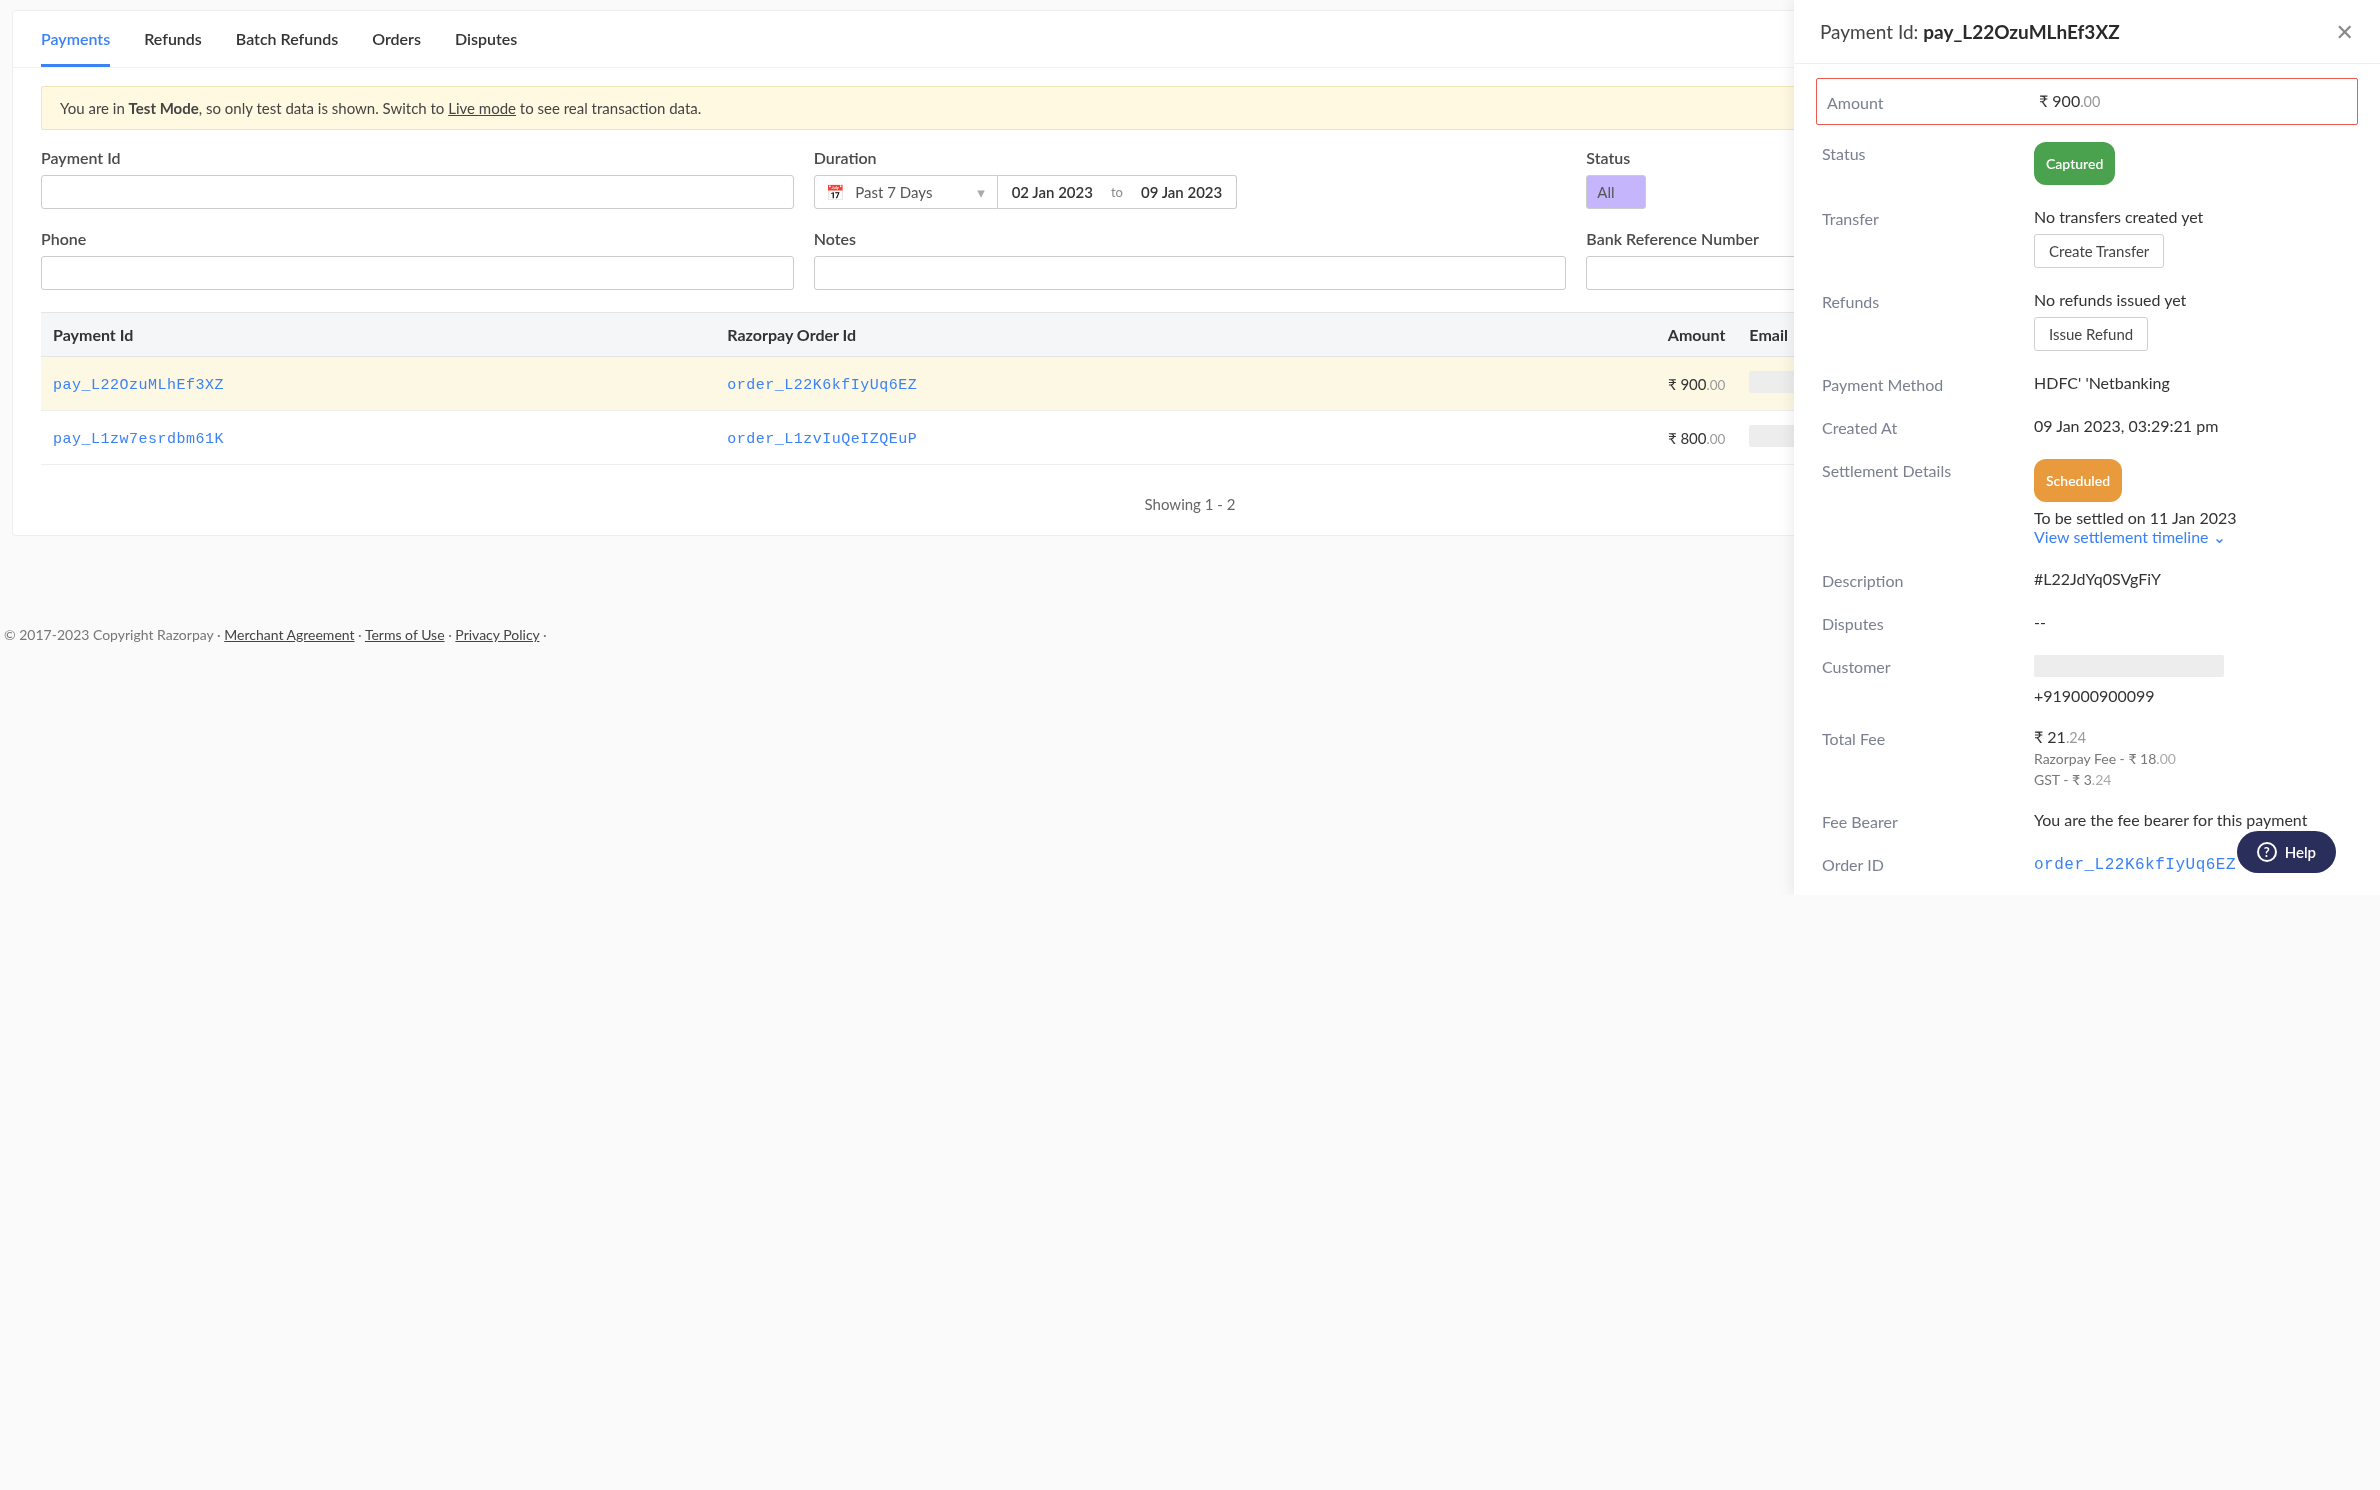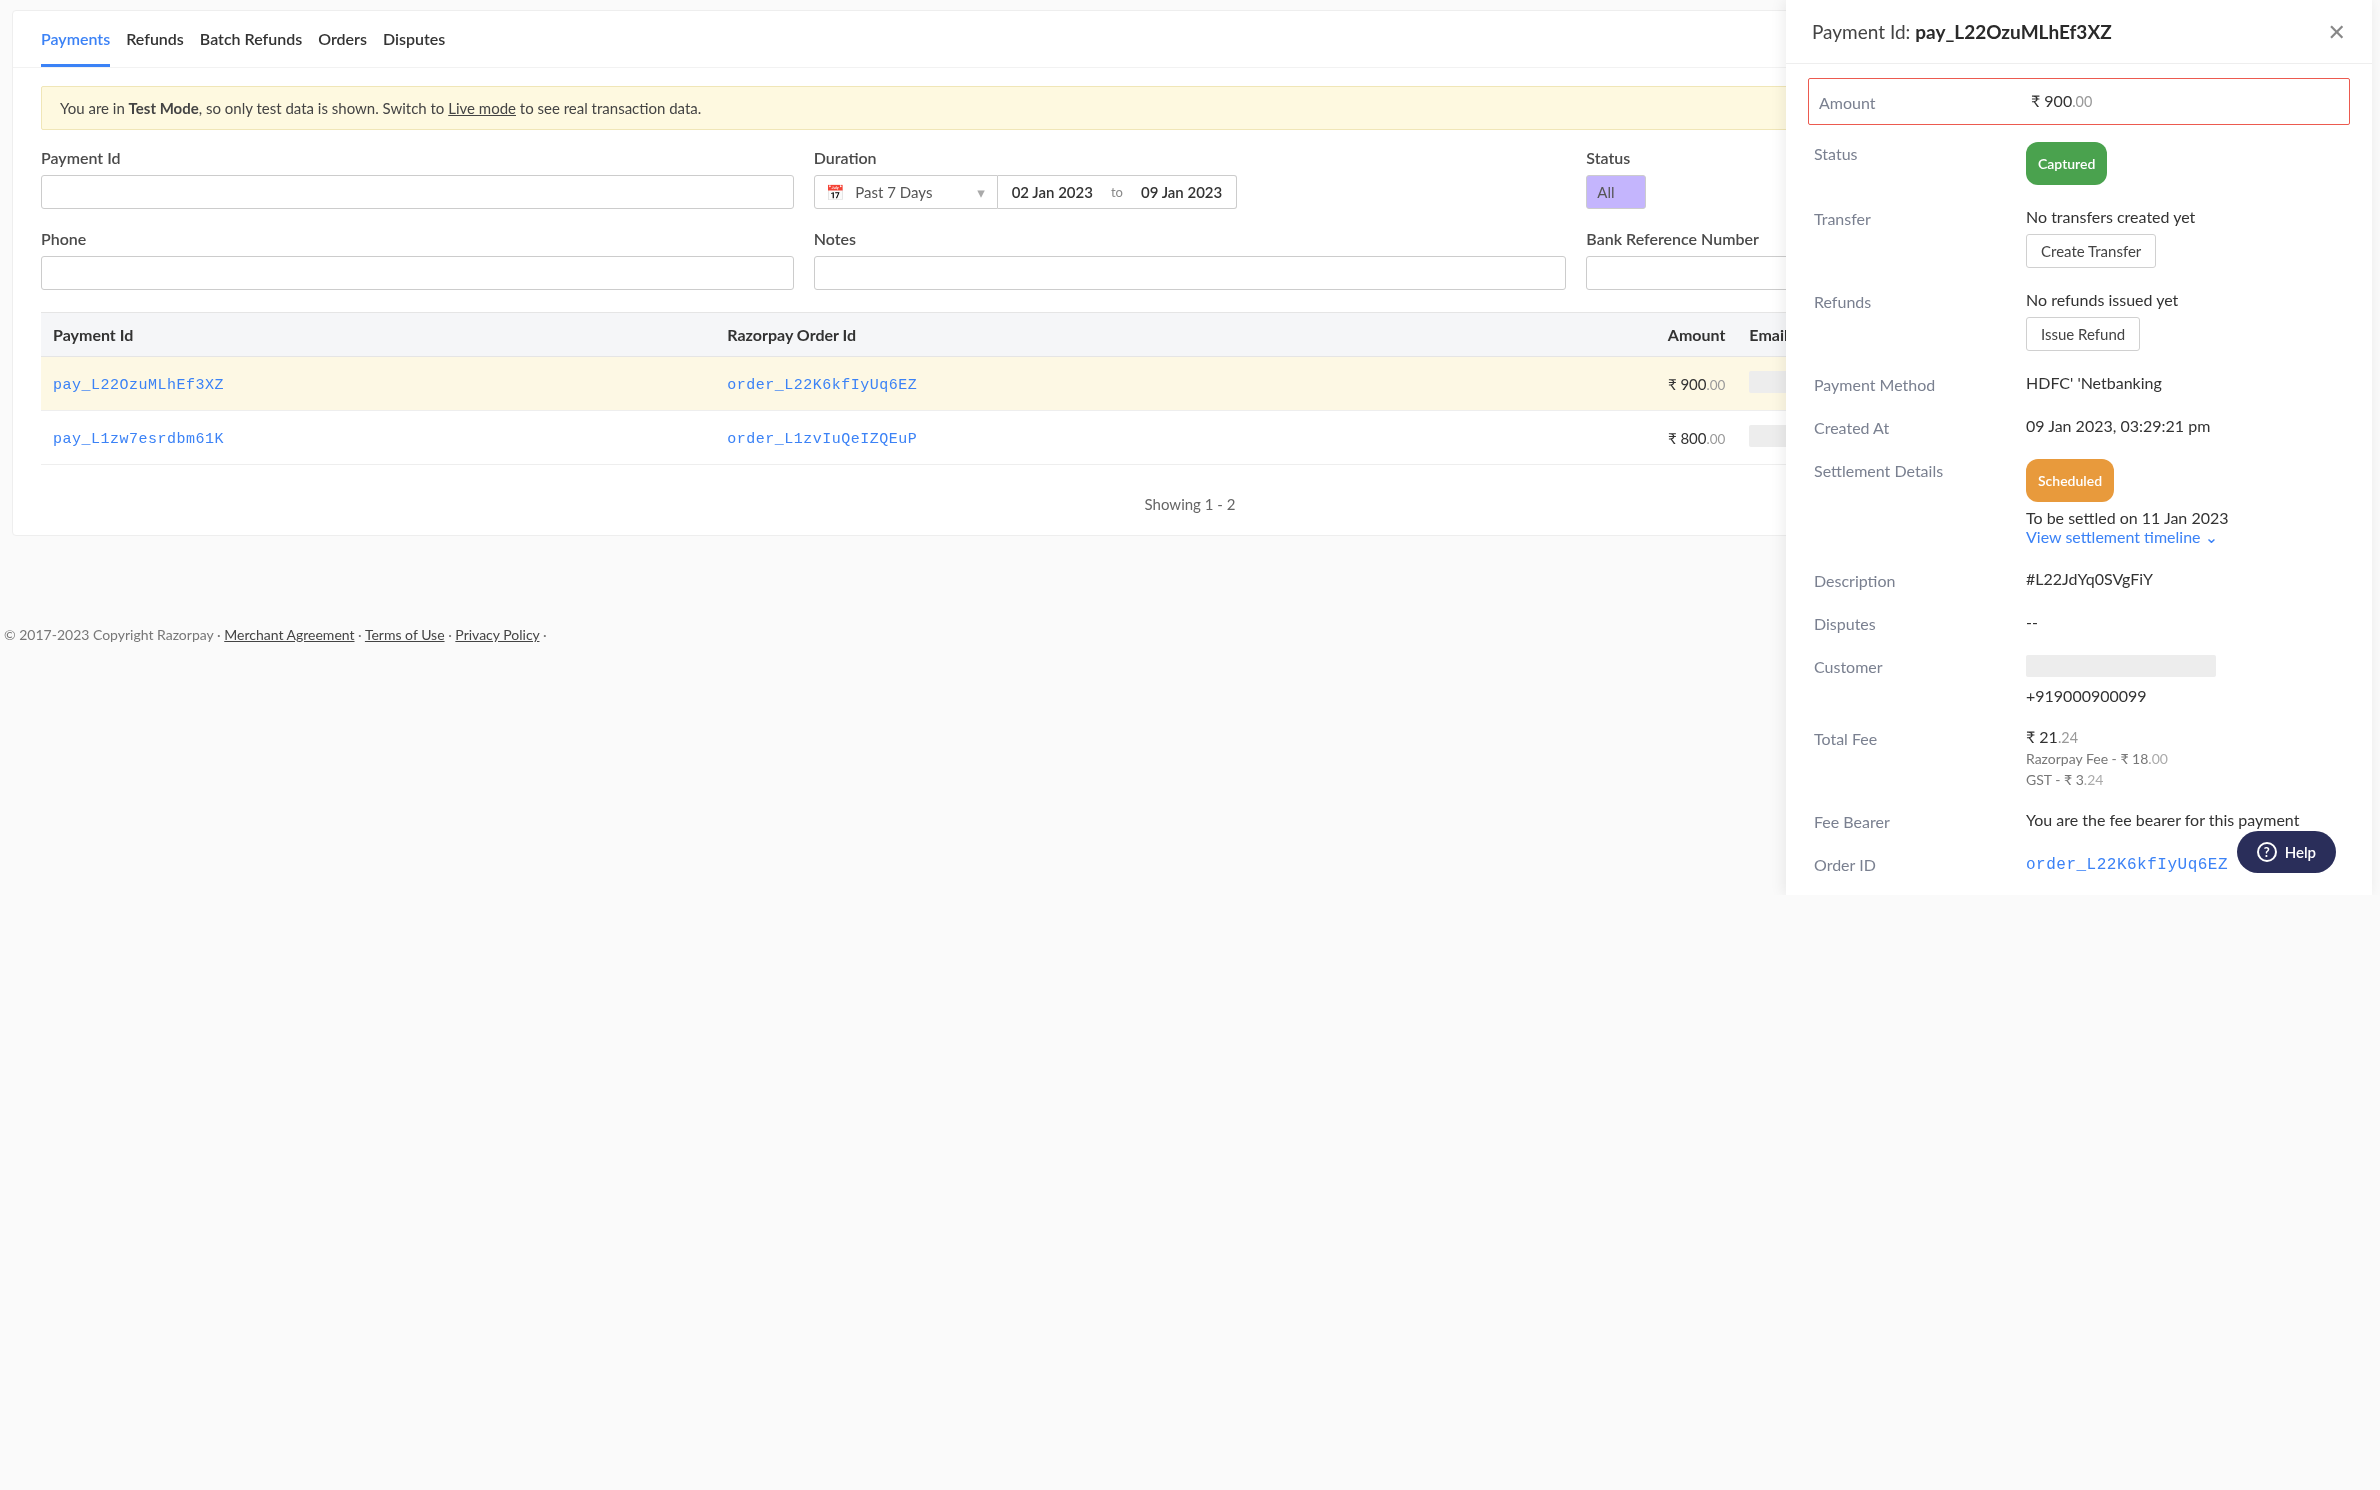--- a/index.html
+++ b/index.html
@@ -1,19 +1,19 @@
 <!DOCTYPE html>
 <html><head>
 <meta charset="utf-8">
 <style>
 * { box-sizing: border-box; margin: 0; padding: 0; }
 body { font-family: -apple-system, BlinkMacSystemFont, "Segoe UI", "Lato", sans-serif; background: #fafafa; color: #333; font-size: 15px; }
 .app { position: relative; width: 100%; height: 895px; overflow: hidden; }
 .main-panel { background: #fff; border: 1px solid #eee; border-radius: 4px; margin: 10px 12px; }
-.tabs { display: flex; gap: 16px; padding: 0 28px; border-bottom: 1px solid #f2f2f2; text-align: right; }
+.tabs { display: flex; gap: 34px; padding: 0 28px; border-bottom: 1px solid #f2f2f2; text-align: right; }
 .tab { padding: 18px 0 16px 0; color: #333; font-weight: 600; cursor: pointer; border-bottom: 3px solid transparent; font-size: 16px; }
 .tab.active { color: #3b82f6; border-bottom-color: #3b82f6; }
 .test-banner { background: #fef9e0; border: 1px solid #f0e6b7; padding: 12px 18px; margin: 18px 28px 0 28px; font-size: 15px; color: #444; border-radius: 2px;}
 .test-banner a { color: #444; text-decoration: underline; cursor:pointer; }
 .filters { display: grid; grid-template-columns: repeat(3, 1fr); gap: 20px; padding: 18px 28px 0 28px; }
 .filter-group label { display:block; color: #4a4a4a; font-weight:600; margin-bottom:8px; font-size:16px; }
 .filter-group input[type=text] { width:100%; height:34px; border:1px solid #ccc; border-radius:3px; padding:0 8px; font-size:14px;}
 .duration-row { display:flex; gap:0; }
 .select-box { display:flex; align-items:center; gap:10px; border:1px solid #ccc; border-radius:3px 0 0 3px; padding:0 12px; height:34px; background:#fff; cursor:pointer; color:#555; min-width:184px;}
 .select-box .cal { color:#888; }
@@ -28,21 +28,21 @@
 tbody td { padding:14px 12px; border-bottom:1px solid #eee; font-size:15px;}
 tbody tr.hl { background:#fdf8e4; }
 .mono { font-family: "SFMono-Regular", Consolas, "Liberation Mono", Menlo, monospace; color:#3b82f6; letter-spacing:0.5px; cursor:pointer;}
 .amount-cell { color:#333; white-space:nowrap;}
 .amount-cell .dec { color:#999; font-size:0.9em;}
 .email-blur { display:inline-block; width:150px; height:22px; background:#ededed; border-radius:2px;}
 .pager { text-align:center; color:#666; padding:30px 0 22px 0; font-size:15px;}
 .footer { font-size:14px; color:#777; padding:80px 4px 8px 4px; }
 .footer a { color:#444; text-decoration:underline; cursor:pointer;}
 
-.side-panel { position:absolute; right:8px; top:0; width:586px; height:100%; background:#fff; box-shadow:-2px 0 14px rgba(0,0,0,0.08); overflow:auto; }
+.side-panel { position:absolute; right:0; top:0; width:586px; height:100%; background:#fff; box-shadow:-2px 0 14px rgba(0,0,0,0.08); overflow:auto; }
 .sp-head { display:flex; align-items:center; padding:20px 26px; border-bottom:1px solid #eee;}
 .sp-title { font-size:19px; color:#444;}
 .sp-title b { font-weight:700; color:#2a2a2a;}
 .sp-close { margin-left:auto; color:#888; cursor:pointer; font-size:22px; line-height:1;}
 .sp-body { padding: 14px 22px 30px 22px; }
 .kv { display:flex; align-items:flex-start; padding:11px 6px; gap:4px;}
 .kv .k { width:208px; flex:none; color:#7a8090; font-size:16px; padding-top:2px;}
 .kv .v { flex:1; color:#333; font-size:16px;}
 .highlight-box { border:1px solid #ec5a4f; border-radius:2px; padding:0; margin-bottom:6px;}
 .highlight-box .kv { padding:12px 10px;}

